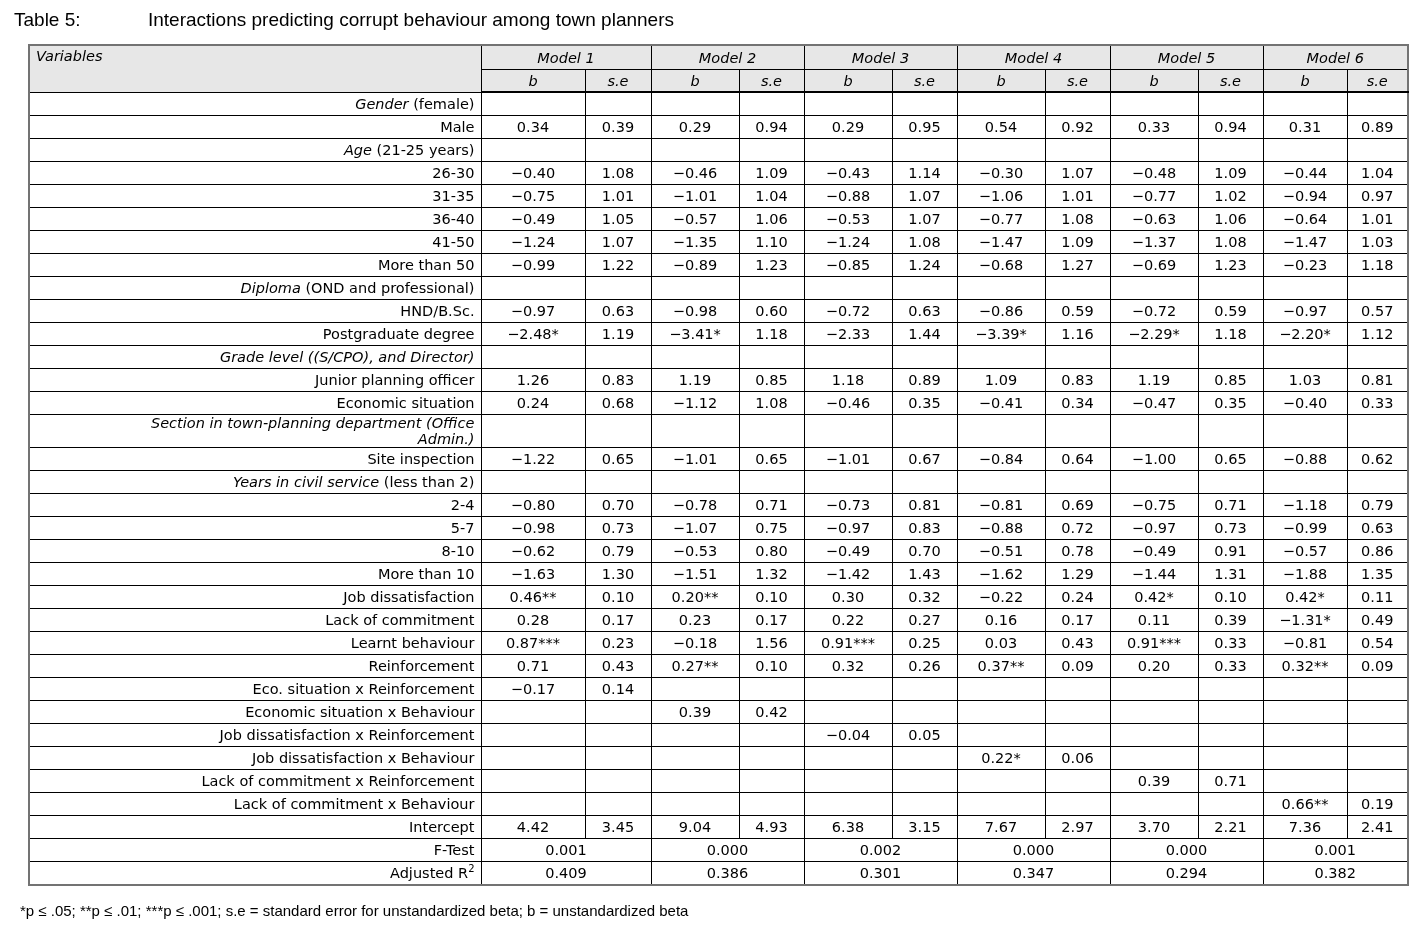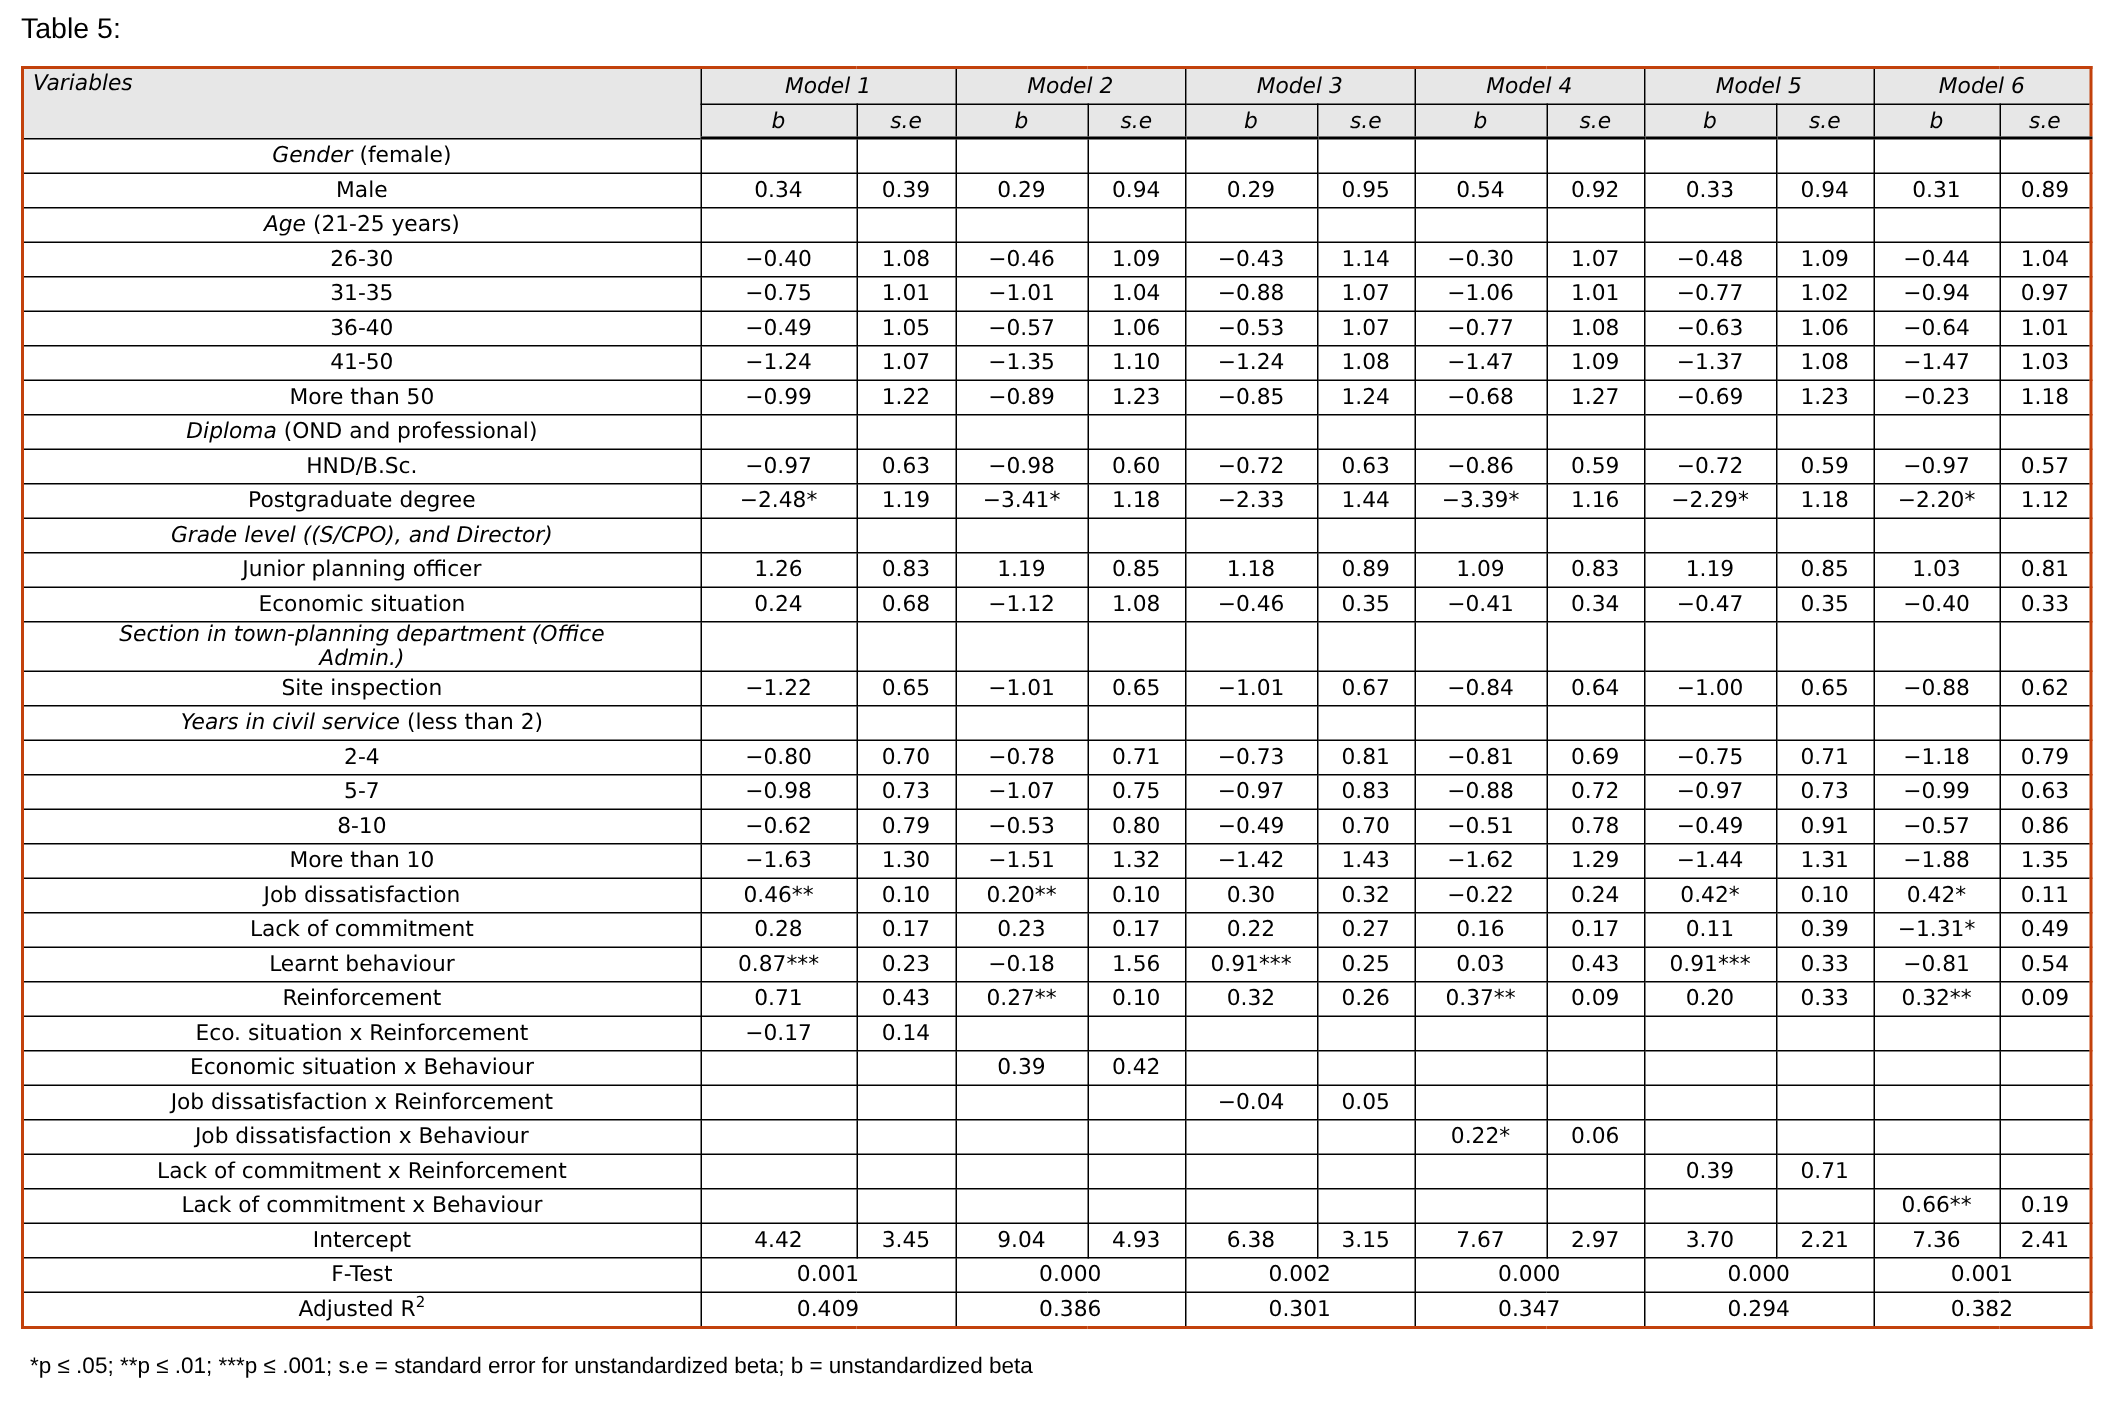--- a/index.html
+++ b/index.html
@@ -21,23 +21,23 @@
     font-size: 19px;
     font-family: "Liberation Sans", sans-serif;
   }
   .caption .cap-label {
     width: 134px;
     flex: 0 0 134px;
   }
   table.reg-table {
     border-collapse: collapse;
     table-layout: fixed;
-    margin-left: 14px;
+    margin-left: 28px;
     width: 1379px;
-    border: 2px solid #c2410c;
+    border: 2px solid #737373;
     font-family: "DejaVu Sans", sans-serif;
     font-size: 14.5px;
   }
   .reg-table th, .reg-table td {
     border: 1px solid #000;
     font-weight: normal;
     overflow: hidden;
     white-space: nowrap;
   }
   .reg-table thead th {
@@ -54,21 +54,21 @@
   }
   .reg-table thead tr.subhead th {
     height: 21px;
     border-bottom: 2px solid #000;
   }
   .reg-table tbody td {
     height: 22px;
     padding: 0 2px;
   }
   .reg-table tbody td.lbl {
-    text-align: center;
+    text-align: right;
     padding: 0 6px;
     white-space: normal;
   }
   .reg-table tbody td.num {
     text-align: center;
   }
   .reg-table tbody tr.cat td.lbl .it {
     font-style: italic;
   }
   .reg-table sup {
@@ -79,20 +79,21 @@
     margin: 16px 0 0 20px;
     font-size: 15px;
     font-family: "Liberation Sans", sans-serif;
   }
 </style>
 </head>
 <body>
 
 <div class="caption">
   <span class="cap-label">Table 5:</span>
+  <span class="cap-text">Interactions predicting corrupt behaviour among town planners</span>
 </div>
 
 <table class="reg-table">
   <colgroup>
       <col style="width: 452px;">
       <col style="width: 104px;">
       <col style="width: 66px;">
       <col style="width: 88px;">
       <col style="width: 65px;">
       <col style="width: 88px;">

